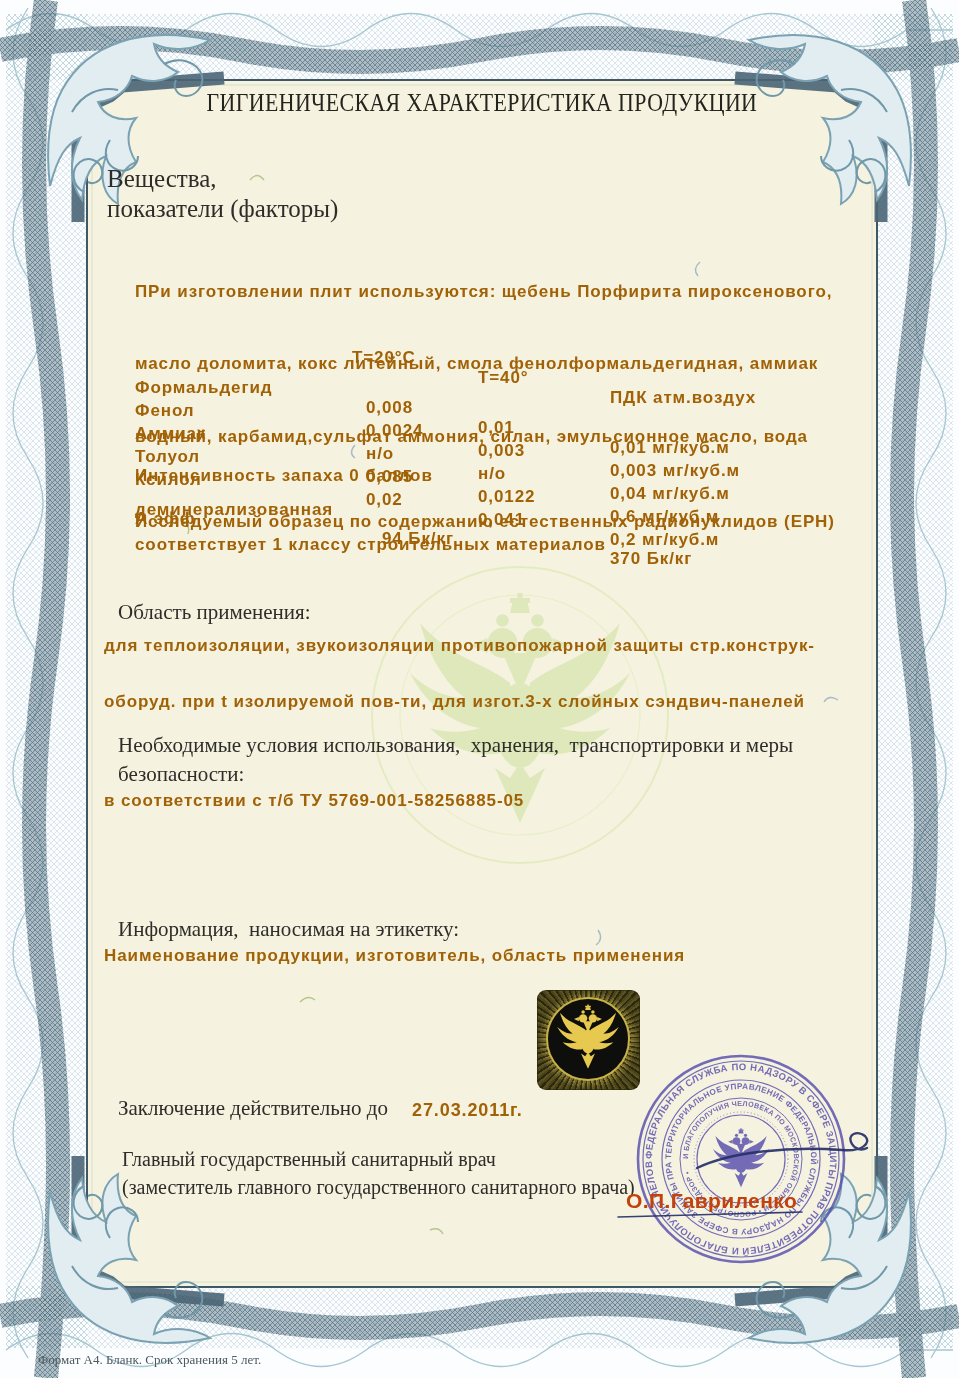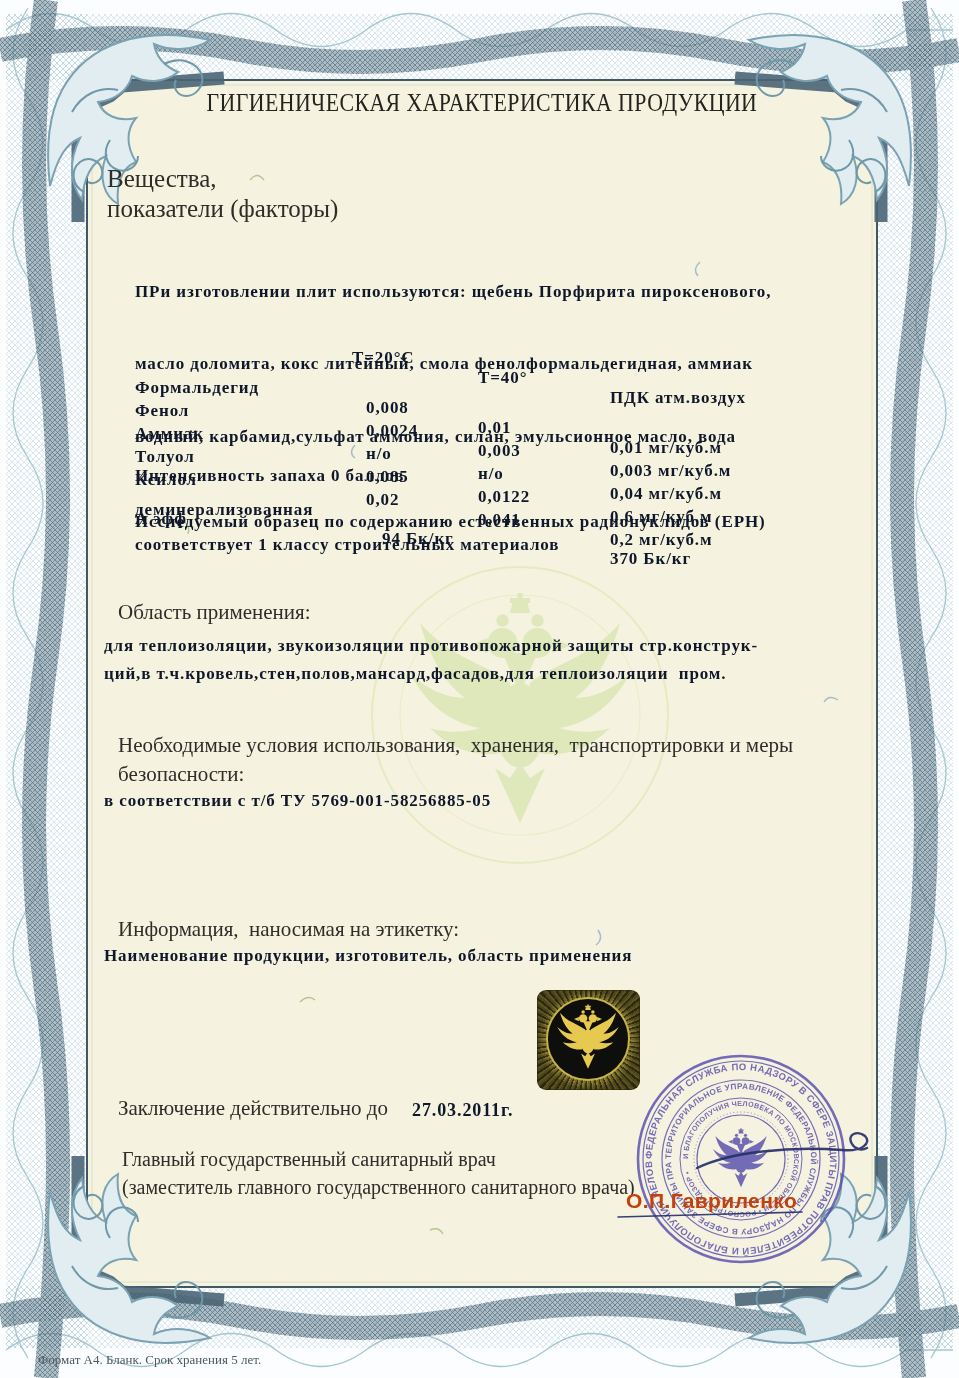--- a/index.html
+++ b/index.html
@@ -2,22 +2,22 @@
 <html><head>
 <meta charset="utf-8">
 <style>
   html,body{margin:0;padding:0;background:#eef3f5;}
   .page{position:relative;width:959px;height:1378px;background:#fbfdfe;overflow:hidden;
         font-family:"Liberation Serif",serif;color:#2b2b2b;}
   .bg{position:absolute;left:0;top:0;z-index:1;}
   .layer{position:absolute;left:0;top:0;width:959px;height:1378px;z-index:5;}
   .abs{position:absolute;white-space:pre;}
   .serif{font-family:"Liberation Serif",serif;color:#2e2d2a;}
-  .mono{font-family:Liberation Serif, serif;font-weight:700;
-        color:#0f172a;font-size:17px;letter-spacing:0.9px;}
+  .mono{font-family:Liberation Sans, sans-serif;font-weight:700;
+        color:#a16207;font-size:17px;letter-spacing:0.9px;}
   .title{left:87px;top:88px;width:790px;text-align:center;font-size:26px;color:#24241f;}
   .title span{display:inline-block;transform:scaleX(.84);transform-origin:center;letter-spacing:.5px;}
   .lbl{font-size:21px;}
   .rightlbl{left:530px;top:157px;width:360px;text-align:center;line-height:26px;font-size:21px;}
   .leftlbl{left:107px;top:164px;line-height:30px;font-size:25px;}
   .comp{line-height:24.3px;}
   .trow{position:absolute;left:135px;height:23px;white-space:pre;}
   .trow .c0{position:absolute;left:0;}
   .trow .c1{position:absolute;left:231px;}
   .trow .c1h{position:absolute;left:217px;}
@@ -188,21 +188,21 @@
       <span class="c0">А эфф</span>
       <span class="c1a">94 Бк/кг</span>
       <span class="c3">370 Бк/кг</span>
     </div>
 
     <div class="abs mono" style="left:135px;top:512px;">Исследуемый образец по содержанию естественных радионуклидов (ЕРН)</div>
     <div class="abs mono" style="left:135px;top:535px;">соответствует 1 классу строительных материалов</div>
 
     <div class="abs serif lbl" style="left:118px;top:600px;">Область применения:</div>
     <div class="abs mono" style="left:104px;top:636px;">для теплоизоляции, звукоизоляции противопожарной защиты стр.конструк-</div>
-    <div class="abs mono" style="left:104px;top:664px;">ций,в т.ч.кровель,стен,полов,мансард,фасадов,для теплоизоляции  пром.</div>
+    <div class="abs mono" style="left:104px;top:692px;">оборуд. при t изолируемой пов-ти, для изгот.3-х слойных сэндвич-панелей</div>
 
     <div class="abs serif lbl" style="left:118px;top:733px;font-family:Liberation Serif, serif;">Необходимые условия использования,  хранения,  транспортировки и меры</div>
     <div class="abs serif lbl" style="left:118px;top:762px;">безопасности:</div>
     <div class="abs mono" style="left:104px;top:791px;">в соответствии с т/б ТУ 5769-001-58256885-05</div>
 
     <div class="abs serif lbl" style="left:118px;top:917px;">Информация,  наносимая на этикетку:</div>
     <div class="abs mono" style="left:104px;top:946px;">Наименование продукции, изготовитель, область применения</div>
 
     <div class="abs serif lbl" style="left:118px;top:1096px;">Заключение действительно до</div>
     <div class="abs mono" style="left:412px;top:1100px;font-size:18px;">27.03.2011г.</div>

